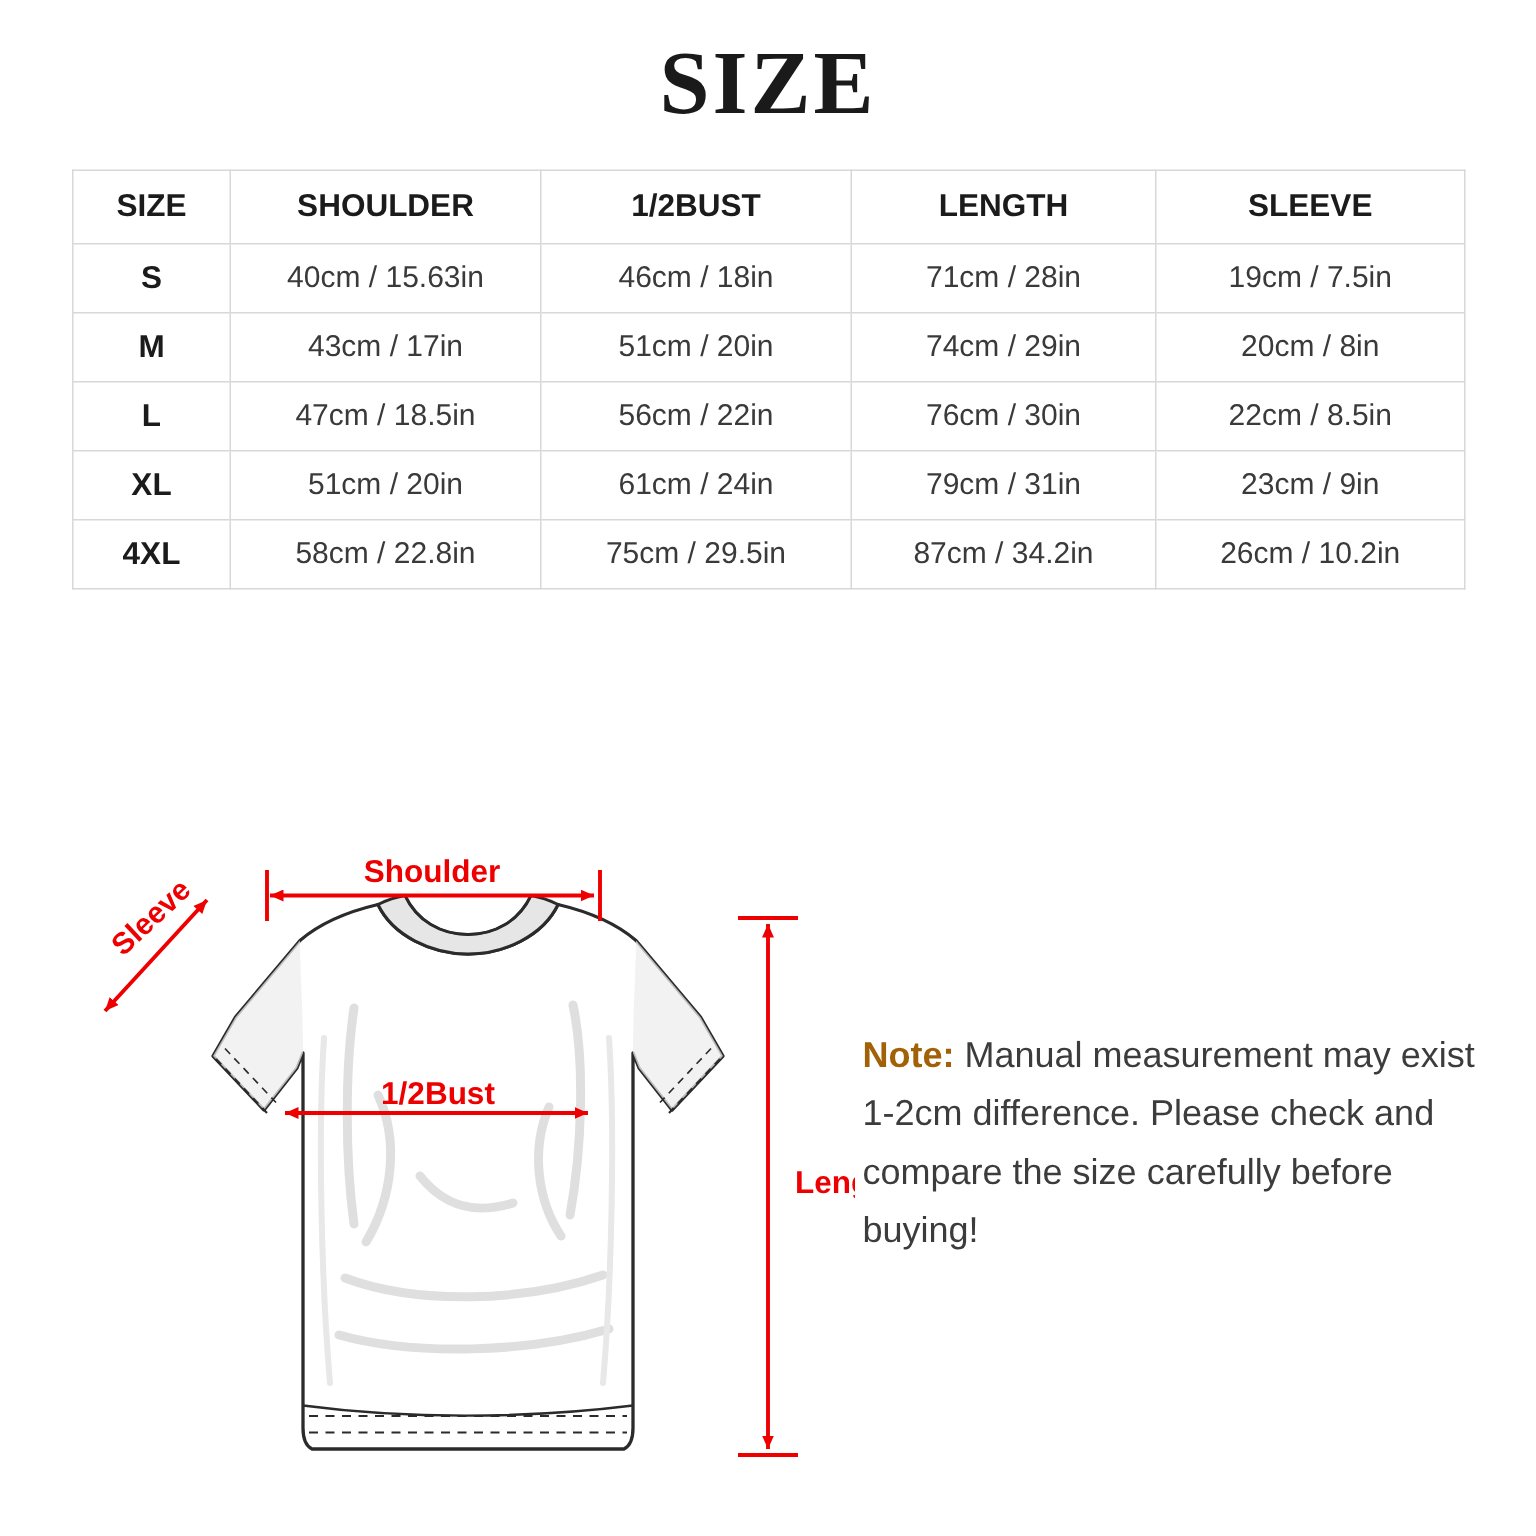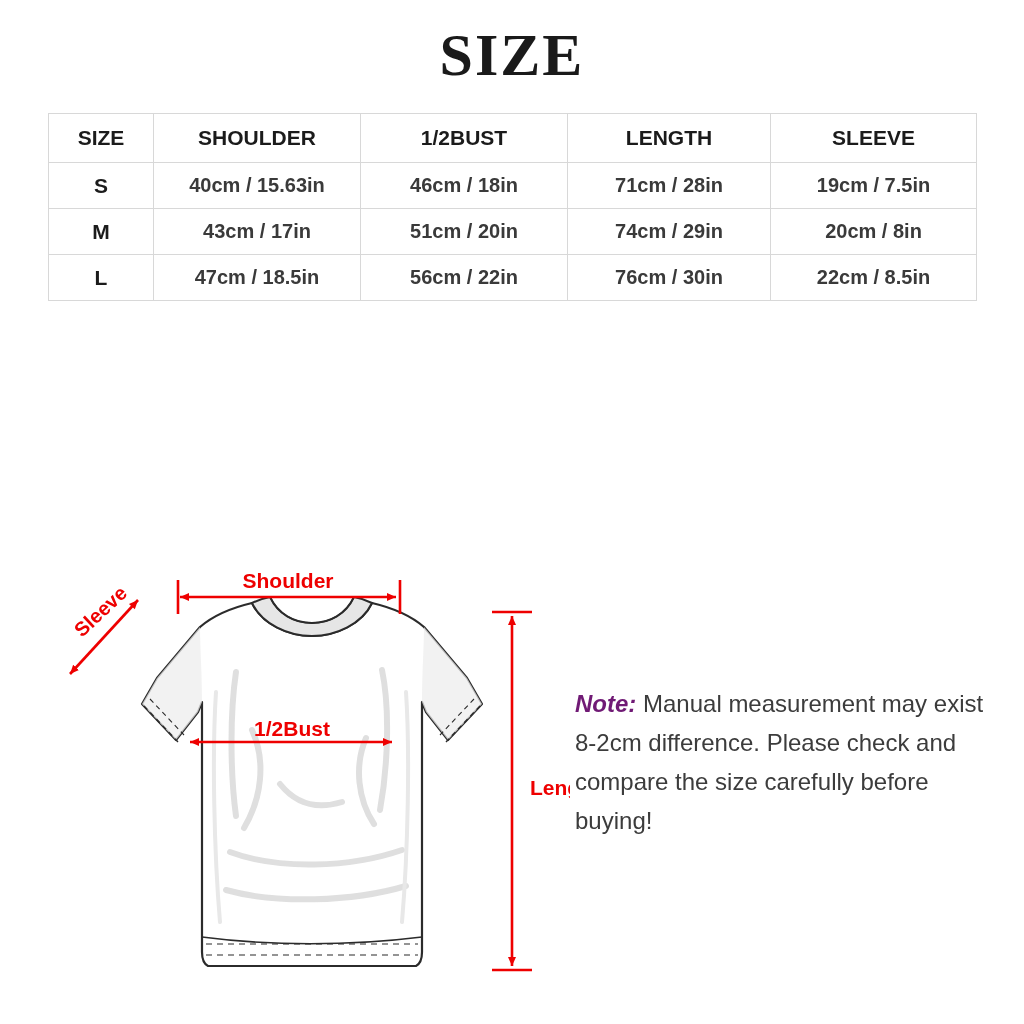--- a/index.html
+++ b/index.html
@@ -37,21 +37,21 @@
     border-collapse: collapse;
     table-layout: fixed;
   }
   #size-table th, #size-table td {
     border: 1px solid #d8d8d8;
     text-align: center;
     vertical-align: middle;
     height: 46px;
     font-size: 20px;
     color: #3a3a3a;
-    font-weight: 700;
+    font-weight: 400;
   }
   #size-table thead th {
     font-size: 21px;
     font-weight: 700;
     color: #1b1b1b;
     height: 49px;
   }
   #size-table tbody td.sz {
     font-weight: 700;
     color: #1b1b1b;
@@ -75,22 +75,21 @@
   #note {
     position: absolute;
     left: 575px; top: 685px;
     width: 420px;
     font-size: 24px;
     line-height: 1.62;
     color: #3c3c3c;
   }
   #note .note-label {
     font-weight: 700;
-    color: #701a75;
-    font-style: italic;
+    color: #a16207;
   }
 </style>
 </head>
 <body>
 
 <div id="page">
 
   <div id="title">SIZE</div>
 
   <table id="size-table">
@@ -124,20 +123,34 @@
         <td>51cm / 20in</td>
         <td>74cm / 29in</td>
         <td>20cm / 8in</td>
       </tr>
       <tr>
         <td class="sz">L</td>
         <td>47cm / 18.5in</td>
         <td>56cm / 22in</td>
         <td>76cm / 30in</td>
         <td>22cm / 8.5in</td>
+      </tr>
+      <tr>
+        <td class="sz">XL</td>
+        <td>51cm / 20in</td>
+        <td>61cm / 24in</td>
+        <td>79cm / 31in</td>
+        <td>23cm / 9in</td>
+      </tr>
+      <tr>
+        <td class="sz">4XL</td>
+        <td>58cm / 22.8in</td>
+        <td>75cm / 29.5in</td>
+        <td>87cm / 34.2in</td>
+        <td>26cm / 10.2in</td>
       </tr>
     </tbody>
   </table>
 
   <div id="diagram">
     <svg width="540" height="460" viewBox="0 0 540 460" xmlns="http://www.w3.org/2000/svg">
       <defs>
         <marker id="arrR" markerWidth="10" markerHeight="10" refX="9" refY="4" orient="auto" markerUnits="userSpaceOnUse">
           <path d="M0,0 L9,4 L0,8 z" fill="#ee0000"></path>
         </marker>
@@ -225,16 +238,16 @@
       <g stroke="#ee0000" fill="#ee0000">
         <line x1="462" y1="60" x2="502" y2="60" stroke-width="2.6"></line>
         <line x1="462" y1="418" x2="502" y2="418" stroke-width="2.6"></line>
         <line x1="482" y1="64" x2="482" y2="414" stroke-width="2.6" marker-start="url(#arrL)" marker-end="url(#arrR)"></line>
       </g>
       <text x="500" y="243" text-anchor="start" font-family="Liberation Sans, sans-serif" font-size="21" font-weight="700" fill="#ee0000">Length</text>
     </svg>
   </div>
 
   <div id="note">
-    <span class="note-label">Note:</span><span> Manual measurement may exist 8-2cm difference. Please check and compare the size carefully before buying!</span>
+    <span class="note-label">Note:</span><span> Manual measurement may exist 1-2cm difference. Please check and compare the size carefully before buying!</span>
   </div>
 
 </div>
 
 </body></html>

